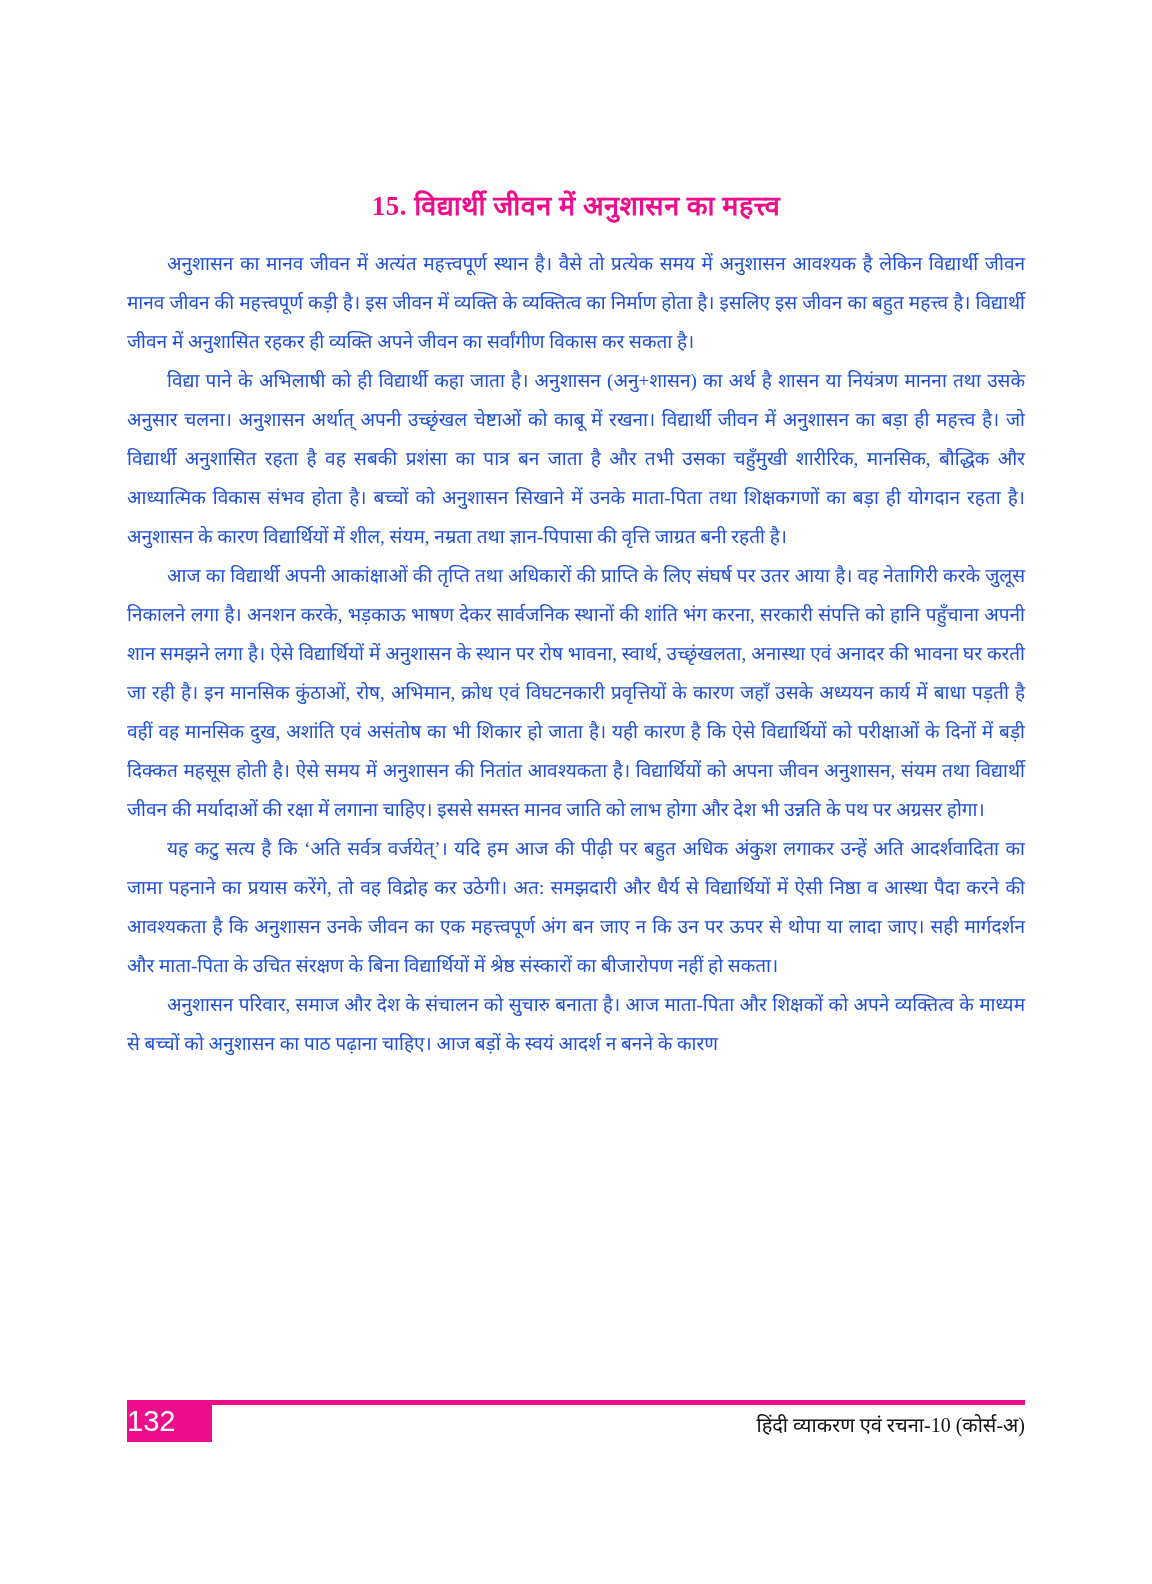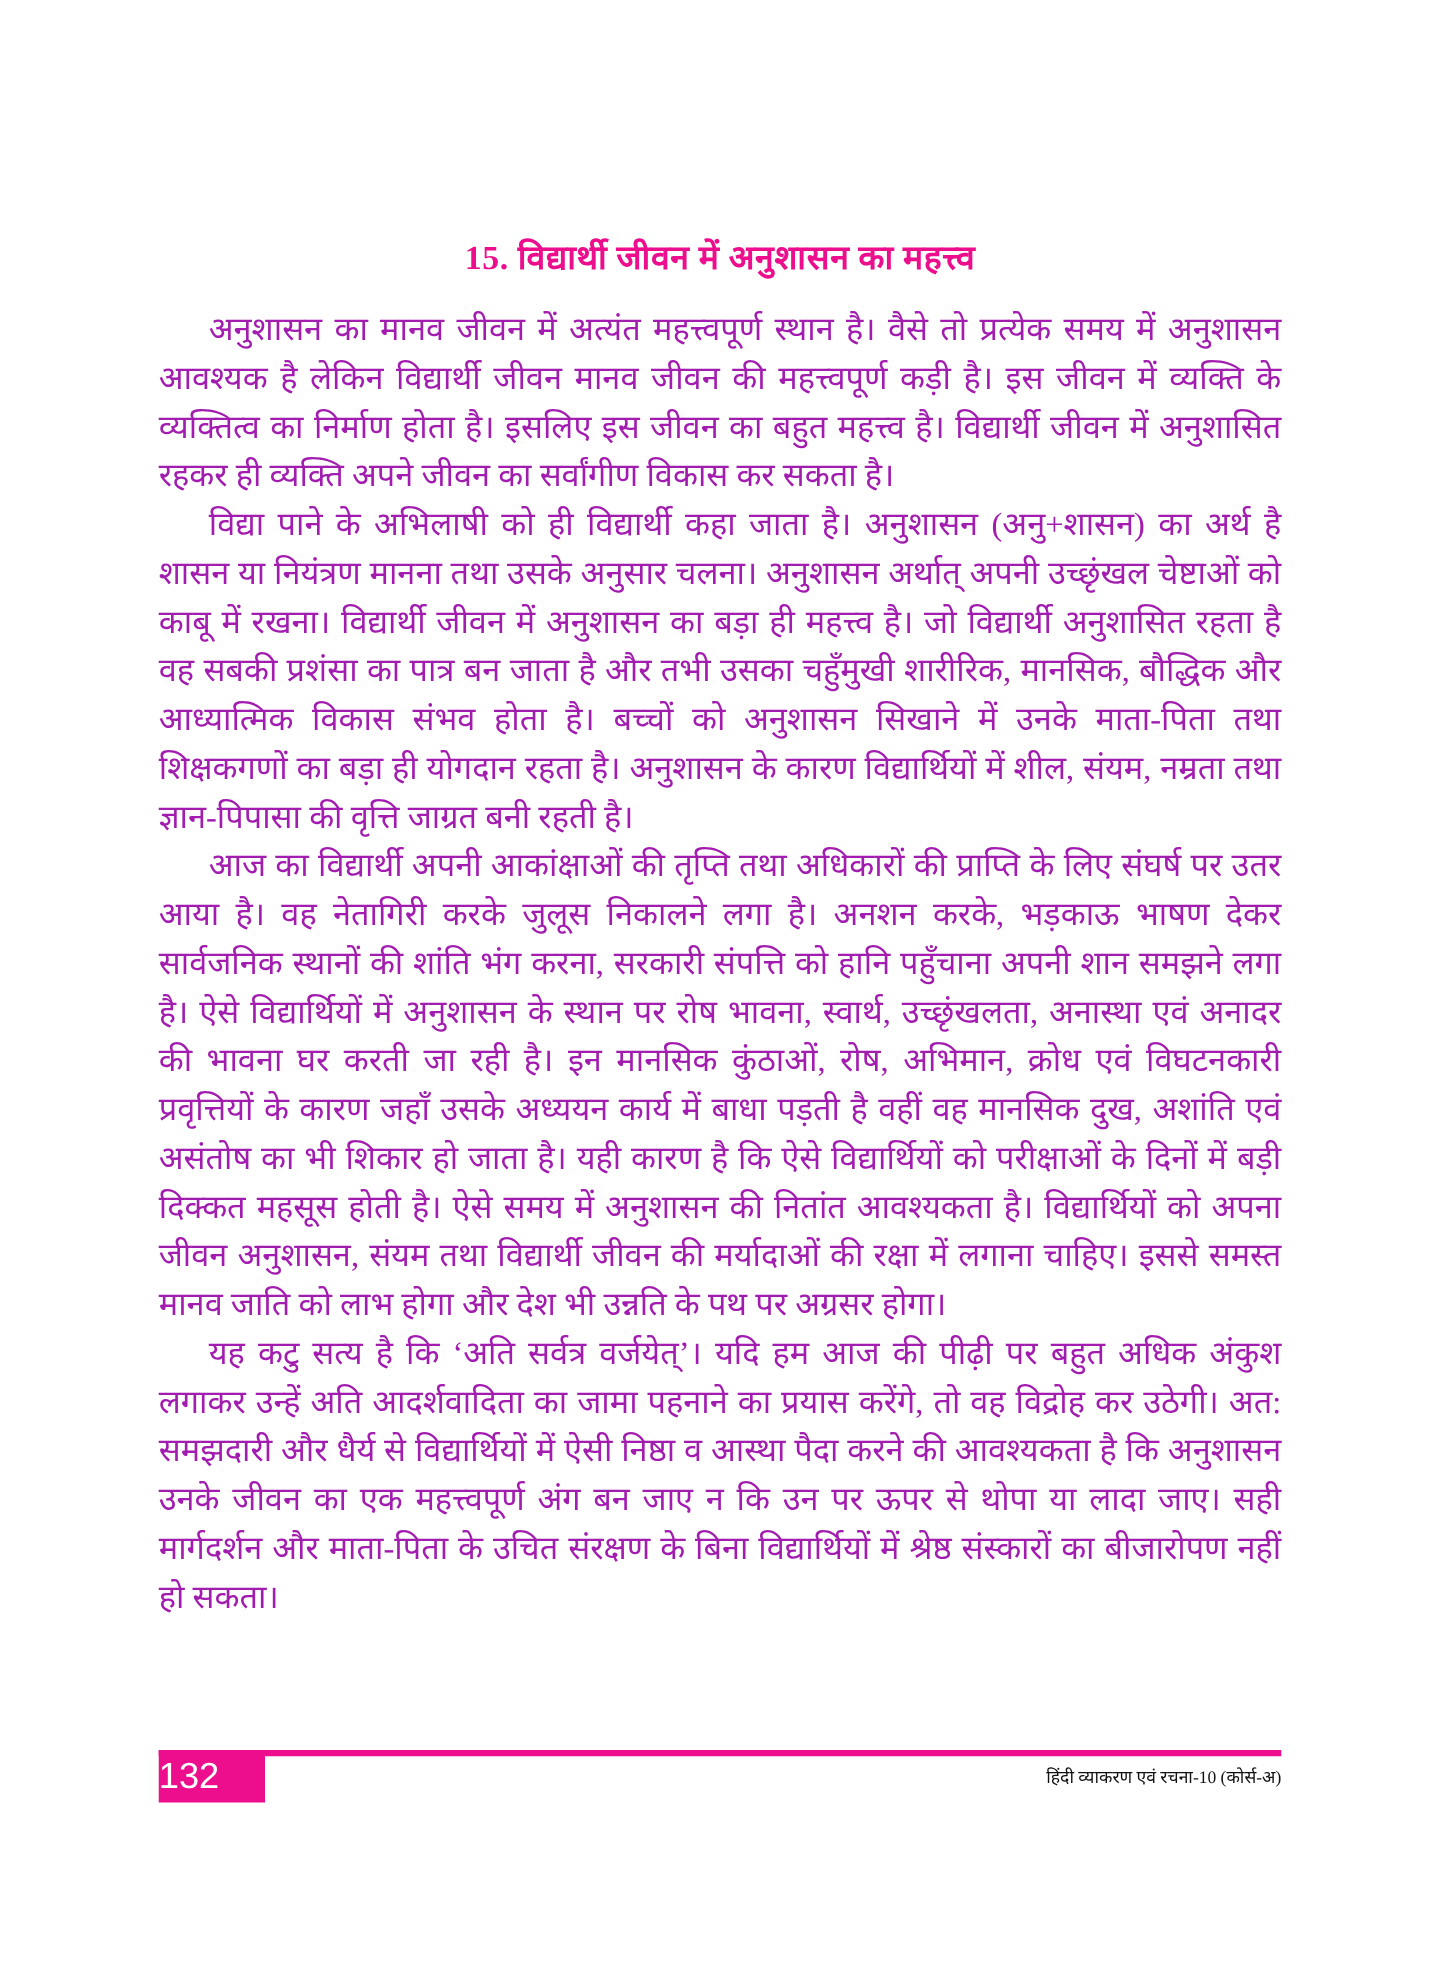--- a/index.html
+++ b/index.html
@@ -23,25 +23,25 @@
   .essay-title {
     text-align: center;
     color: #ec0e8c;
     font-weight: bold;
     font-size: 27px;
     line-height: 36px;
     margin-bottom: 20px;
     letter-spacing: 0.5px;
   }
   .body-text p {
-    font-size: 26px;
+    font-size: 19px;
     line-height: 39px;
     text-align: justify;
     text-indent: 40px;
-    color: #a21caf;
+    color: #1d4ed8;
   }
   .footer {
     position: absolute;
     left: 127px;
     right: 127px;
     top: 1400px;
     height: 46px;
   }
   .footer-rule {
     position: absolute;
@@ -61,37 +61,38 @@
     color: #ffffff;
     font-size: 29px;
     line-height: 42px;
     text-align: left;
     font-family: "Liberation Sans", "DejaVu Sans", sans-serif;
   }
   .book-title {
     position: absolute;
     right: 0;
     top: 11px;
-    font-size: 14px;
+    font-size: 20px;
     color: #111111;
   }
 </style>
 </head>
 <body>
 
 <div class="page">
 
   <div class="content">
     <div class="essay-title">15. विद्यार्थी जीवन में अनुशासन का महत्त्व</div>
 
     <div class="body-text">
       <p>अनुशासन का मानव जीवन में अत्यंत महत्त्वपूर्ण स्थान है। वैसे तो प्रत्येक समय में अनुशासन आवश्यक है लेकिन विद्यार्थी जीवन मानव जीवन की महत्त्वपूर्ण कड़ी है। इस जीवन में व्यक्ति के व्यक्तित्व का निर्माण होता है। इसलिए इस जीवन का बहुत महत्त्व है। विद्यार्थी जीवन में अनुशासित रहकर ही व्यक्ति अपने जीवन का सर्वांगीण विकास कर सकता है।</p>
       <p>विद्या पाने के अभिलाषी को ही विद्यार्थी कहा जाता है। अनुशासन (अनु+शासन) का अर्थ है शासन या नियंत्रण मानना तथा उसके अनुसार चलना। अनुशासन अर्थात् अपनी उच्छृंखल चेष्टाओं को काबू में रखना। विद्यार्थी जीवन में अनुशासन का बड़ा ही महत्त्व है। जो विद्यार्थी अनुशासित रहता है वह सबकी प्रशंसा का पात्र बन जाता है और तभी उसका चहुँमुखी शारीरिक, मानसिक, बौद्धिक और आध्यात्मिक विकास संभव होता है। बच्चों को अनुशासन सिखाने में उनके माता-पिता तथा शिक्षकगणों का बड़ा ही योगदान रहता है। अनुशासन के कारण विद्यार्थियों में शील, संयम, नम्रता तथा ज्ञान-पिपासा की वृत्ति जाग्रत बनी रहती है।</p>
       <p>आज का विद्यार्थी अपनी आकांक्षाओं की तृप्ति तथा अधिकारों की प्राप्ति के लिए संघर्ष पर उतर आया है। वह नेतागिरी करके जुलूस निकालने लगा है। अनशन करके, भड़काऊ भाषण देकर सार्वजनिक स्थानों की शांति भंग करना, सरकारी संपत्ति को हानि पहुँचाना अपनी शान समझने लगा है। ऐसे विद्यार्थियों में अनुशासन के स्थान पर रोष भावना, स्वार्थ, उच्छृंखलता, अनास्था एवं अनादर की भावना घर करती जा रही है। इन मानसिक कुंठाओं, रोष, अभिमान, क्रोध एवं विघटनकारी प्रवृत्तियों के कारण जहाँ उसके अध्ययन कार्य में बाधा पड़ती है वहीं वह मानसिक दुख, अशांति एवं असंतोष का भी शिकार हो जाता है। यही कारण है कि ऐसे विद्यार्थियों को परीक्षाओं के दिनों में बड़ी दिक्कत महसूस होती है। ऐसे समय में अनुशासन की नितांत आवश्यकता है। विद्यार्थियों को अपना जीवन अनुशासन, संयम तथा विद्यार्थी जीवन की मर्यादाओं की रक्षा में लगाना चाहिए। इससे समस्त मानव जाति को लाभ होगा और देश भी उन्नति के पथ पर अग्रसर होगा।</p>
       <p>यह कटु सत्य है कि ‘अति सर्वत्र वर्जयेत्’।  यदि हम आज की पीढ़ी पर बहुत अधिक अंकुश लगाकर उन्हें अति आदर्शवादिता का जामा पहनाने का प्रयास करेंगे, तो वह विद्रोह कर उठेगी। अत: समझदारी और धैर्य से विद्यार्थियों में ऐसी निष्ठा व आस्था पैदा करने की आवश्यकता है कि अनुशासन उनके जीवन का एक महत्त्वपूर्ण अंग बन जाए न कि उन पर ऊपर से थोपा या लादा जाए। सही मार्गदर्शन और माता-पिता के उचित संरक्षण के बिना विद्यार्थियों में श्रेष्ठ संस्कारों का बीजारोपण नहीं हो सकता।</p>
+      <p>अनुशासन परिवार, समाज और देश के संचालन को सुचारु बनाता है। आज माता-पिता और शिक्षकों को अपने व्यक्तित्व के माध्यम से बच्चों को अनुशासन का पाठ पढ़ाना चाहिए। आज बड़ों के स्वयं आदर्श न बनने के कारण</p>
     </div>
   </div>
 
   <div class="footer">
     <div class="footer-rule"></div>
     <div class="page-number-badge">132</div>
     <div class="book-title">हिंदी व्याकरण एवं रचना-10 (कोर्स-अ)</div>
   </div>
 
 </div>

